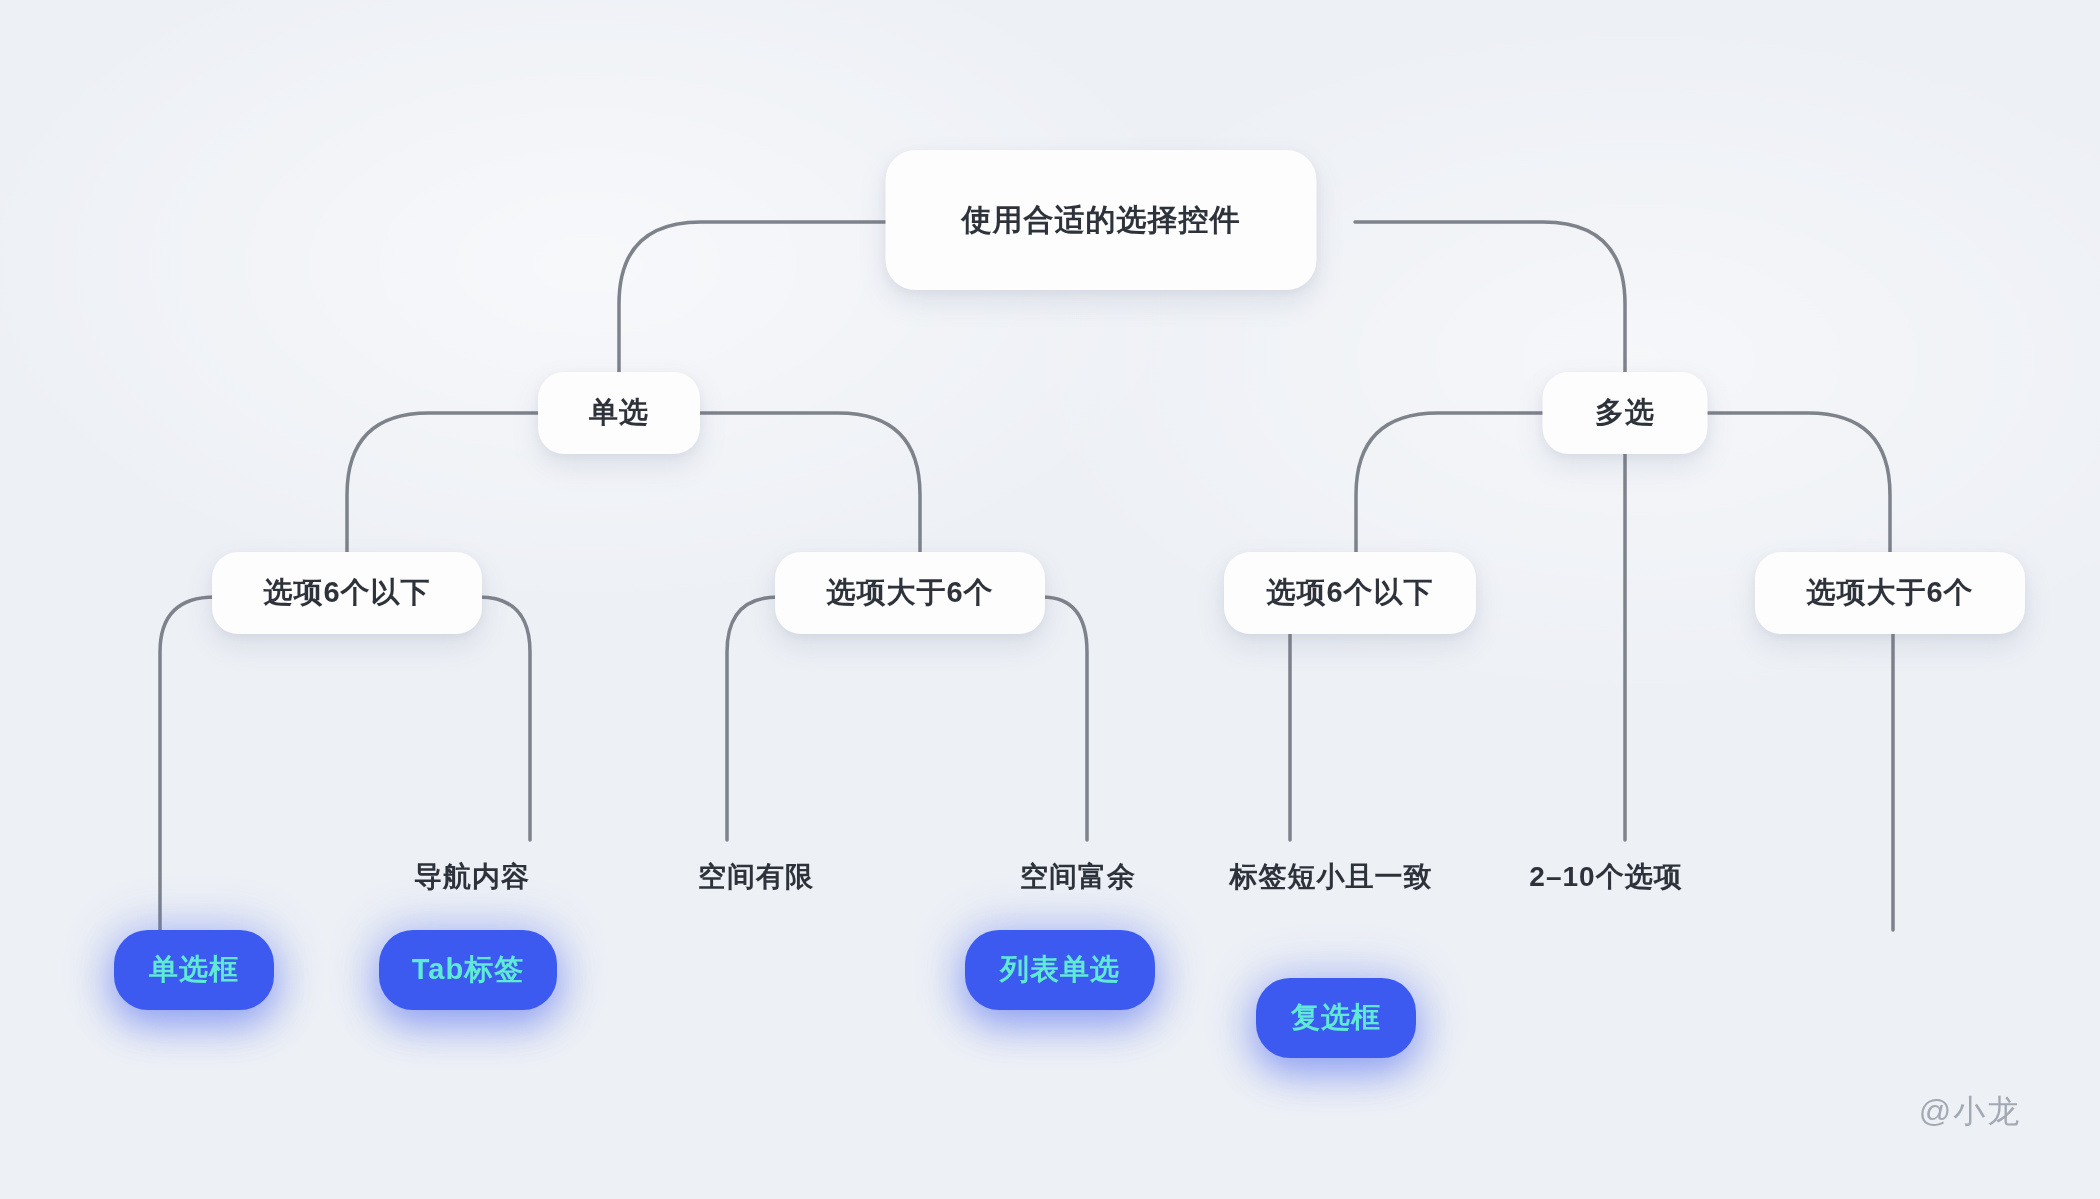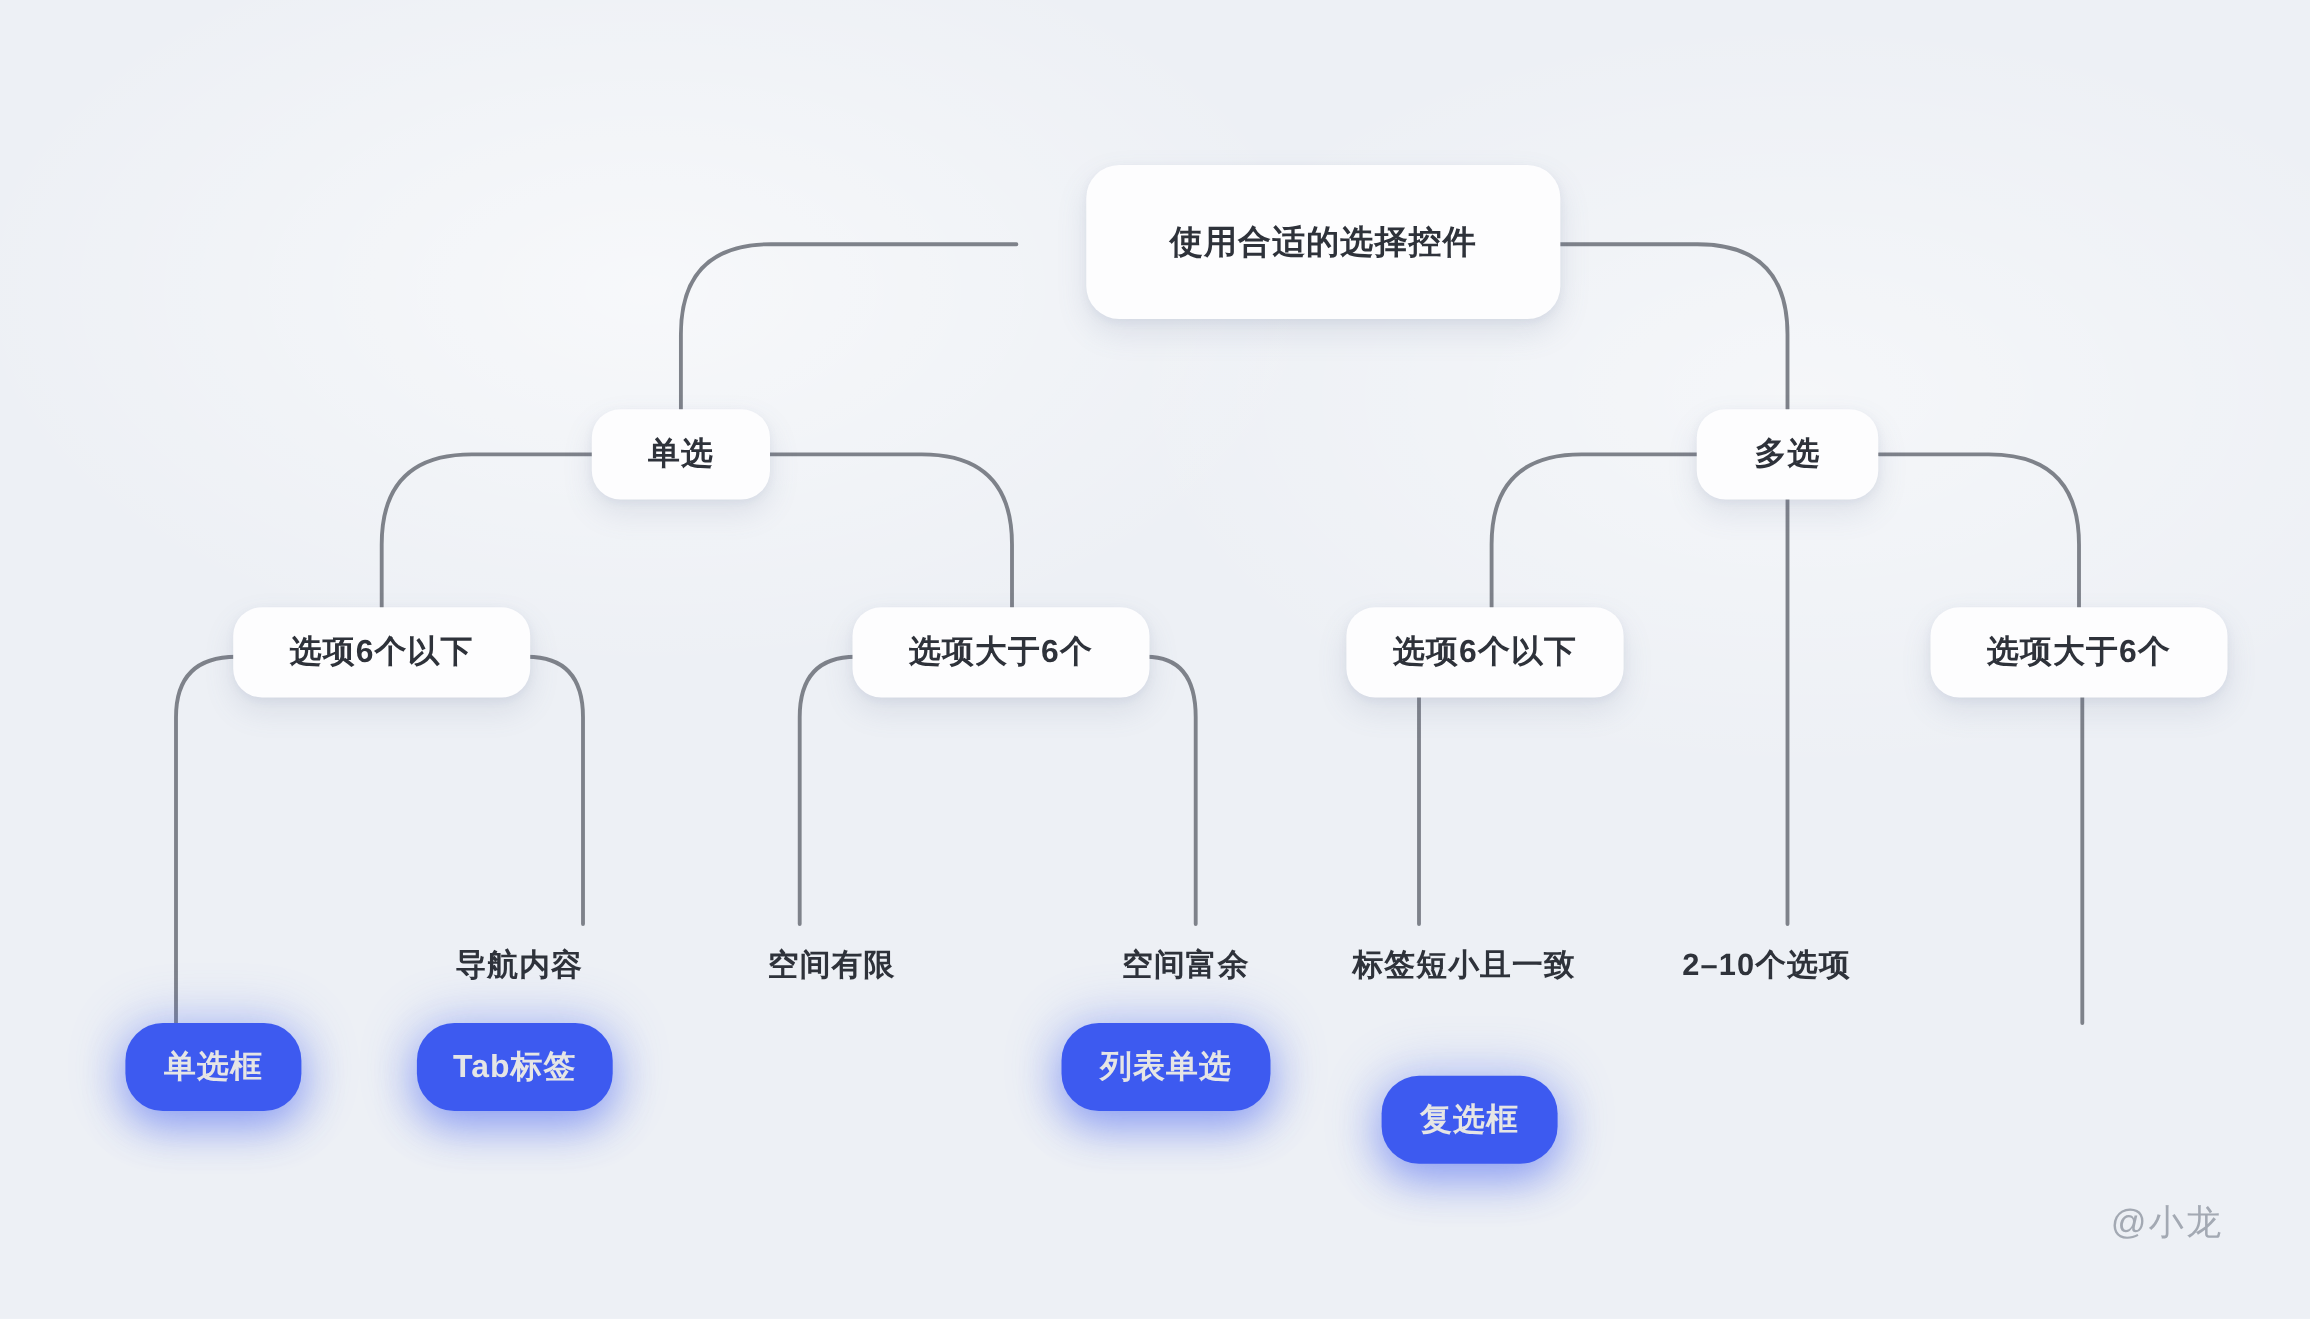--- a/index.html
+++ b/index.html
@@ -42,21 +42,21 @@
     border-radius: 26px;
     box-shadow: 0 12px 28px rgba(96,112,150,0.14), 0 3px 8px rgba(96,112,150,0.08);
     white-space: nowrap;
   }
   .node.root {
     font-size: 30px;
     border-radius: 30px;
   }
   .leaf {
     background: var(--accent, #3d5af0);
-    color: #e5e5e5;
+    color: #5eead4;
     border-radius: 34px;
     box-shadow: 0 16px 38px rgba(61,90,240,0.42), 0 0 46px 6px rgba(80,110,245,0.28);
   }
   .note {
     position: absolute;
     transform: translateX(-50%);
     color: var(--ink, #2e323a);
     font-size: 28px;
     font-weight: 700;
     letter-spacing: 1px;
@@ -88,21 +88,21 @@
       <path d="M 1625 454 V 840"></path>
       <path d="M 215 597 Q 160 597 160 652 V 930"></path>
       <path d="M 479 597 Q 530 597 530 652 V 840"></path>
       <path d="M 778 597 Q 727 597 727 652 V 840"></path>
       <path d="M 1042 597 Q 1087 597 1087 652 V 840"></path>
       <path d="M 1290 634 V 840"></path>
       <path d="M 1893 634 V 930"></path>
     </g>
   </svg>
 
-  <div class="node root" style="left:1203px; top:150px; width:431px; height:140px;">使用合适的选择控件</div>
+  <div class="node root" style="left:1101px; top:150px; width:431px; height:140px;">使用合适的选择控件</div>
 
   <div class="node" style="left:619px; top:372px; width:162px; height:82px;">单选</div>
   <div class="node" style="left:1625px; top:372px; width:165px; height:82px;">多选</div>
 
   <div class="node" style="left:347px; top:552px; width:270px; height:82px;">选项6个以下</div>
   <div class="node" style="left:910px; top:552px; width:270px; height:82px;">选项大于6个</div>
   <div class="node" style="left:1350px; top:552px; width:252px; height:82px;">选项6个以下</div>
   <div class="node" style="left:1890px; top:552px; width:270px; height:82px;">选项大于6个</div>
 
   <div class="note" style="left:472px; top:858px;">导航内容</div>

